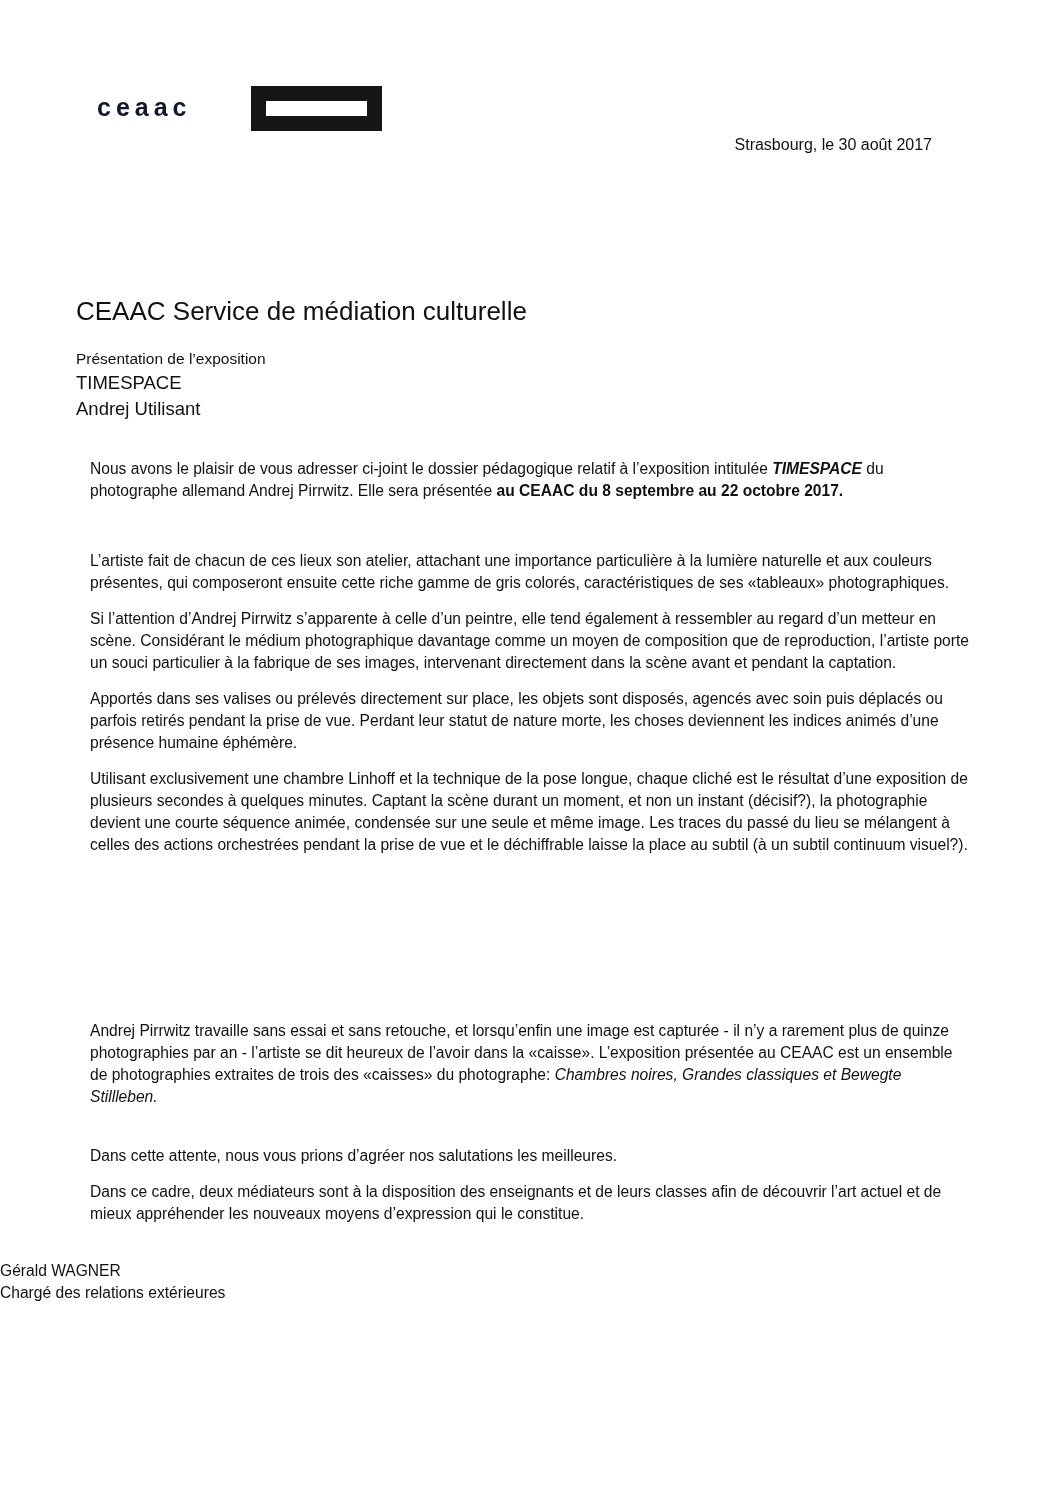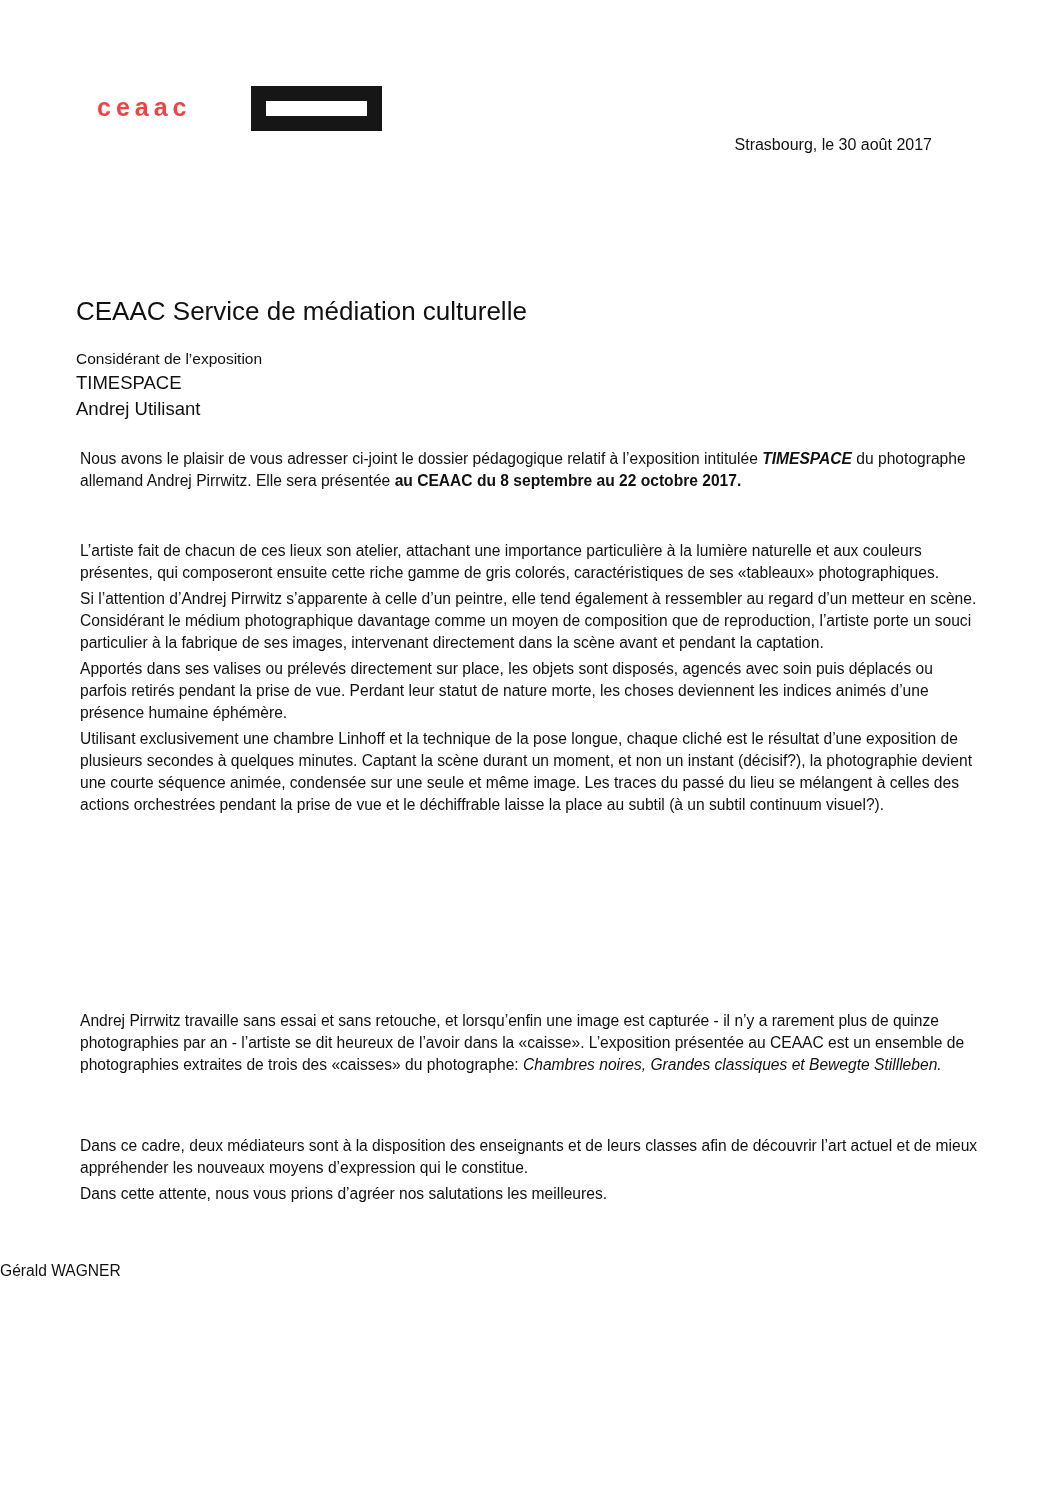--- a/index.html
+++ b/index.html
@@ -17,21 +17,21 @@
     }
     .abs { position: absolute; }
 
     
     .logo-text {
       left: 97px;
       top: 92px;
       font-size: 25px;
       font-weight: bold;
       letter-spacing: 5px;
-      color: #ef4444;
+      color: #0f172a;
       line-height: 30px;
     }
     .logo-mark {
       left: 251px;
       top: 86px;
       width: 131px;
       height: 45px;
       background: #161616;
     }
     .logo-mark .inner {
@@ -70,21 +70,21 @@
     }
     .expo-title { top: 371px; }
     .artist-name { top: 397px; }
 
     .body-block {
       left: 76px;
       width: 910px;
       font-size: 15.6px;
       line-height: 22px;
     }
-    .body-block p { margin: 4px; }
+    .body-block p { margin: 14px; }
     .intro { top: 444px; }
     .main-text { top: 536px; }
     .para-caisses { top: 1006px; }
     .closing { top: 1131px; }
 
     .b { font-weight: bold; }
     .i { font-style: italic; }
 
     .signature {
       left: 0;
@@ -99,21 +99,21 @@
 <body>
 
 <div class="abs logo-text">ceaac</div>
 <div class="abs logo-mark">
   <div class="inner"></div>
 </div>
 
 <div class="abs date-line">Strasbourg, le 30 août 2017</div>
 
 <div class="abs service-title">CEAAC Service de médiation culturelle</div>
-<div class="abs presentation-label">Considérant de l’exposition</div>
+<div class="abs presentation-label">Présentation de l’exposition</div>
 <div class="abs expo-title">TIMESPACE</div>
 <div class="abs artist-name">Andrej Utilisant</div>
 
 <div class="abs body-block intro">
   <p>
     <span>Nous avons le plaisir de vous adresser ci-joint le dossier pédagogique relatif à l’exposition intitulée </span><span class="b i">TIMESPACE</span><span> du photographe allemand Andrej Pirrwitz. Elle sera présentée </span><span class="b">au CEAAC du 8 septembre au 22 octobre 2017.</span>
   </p>
 </div>
 
 <div class="abs body-block main-text">
@@ -123,19 +123,20 @@
   <p>Utilisant exclusivement une chambre Linhoff et la technique de la pose longue, chaque cliché est le résultat d’une exposition de plusieurs secondes à quelques minutes. Captant la scène durant un moment, et non un instant (décisif?), la photographie devient une courte séquence animée, condensée sur une seule et même image. Les traces du passé du lieu se mélangent à celles des actions orchestrées pendant la prise de vue et le déchiffrable laisse la place au subtil (à un subtil continuum visuel?).</p>
 </div>
 
 <div class="abs body-block para-caisses">
   <p>
     <span>Andrej Pirrwitz travaille sans essai et sans retouche, et lorsqu’enfin une image est capturée - il n’y a rarement plus de quinze photographies par an - l’artiste se dit heureux de l’avoir dans la «caisse». L’exposition présentée au CEAAC est un ensemble de photographies extraites de trois des «caisses» du photographe: </span><span class="i">Chambres noires, Grandes classiques et Bewegte Stillleben.</span>
   </p>
 </div>
 
 <div class="abs body-block closing">
+  <p>Dans cette attente, nous vous prions d’agréer nos salutations les meilleures.</p>
   <p>Dans ce cadre, deux médiateurs sont à la disposition des enseignants et de leurs classes afin de découvrir l’art actuel et de mieux appréhender les nouveaux moyens d’expression qui le constitue.</p>
-  <p>Dans cette attente, nous vous prions d’agréer nos salutations les meilleures.</p>
 </div>
 
 <div class="abs signature">
   <div>Gérald WAGNER</div>
+  <div>Chargé des relations extérieures</div>
 </div>
 
 </body></html>

